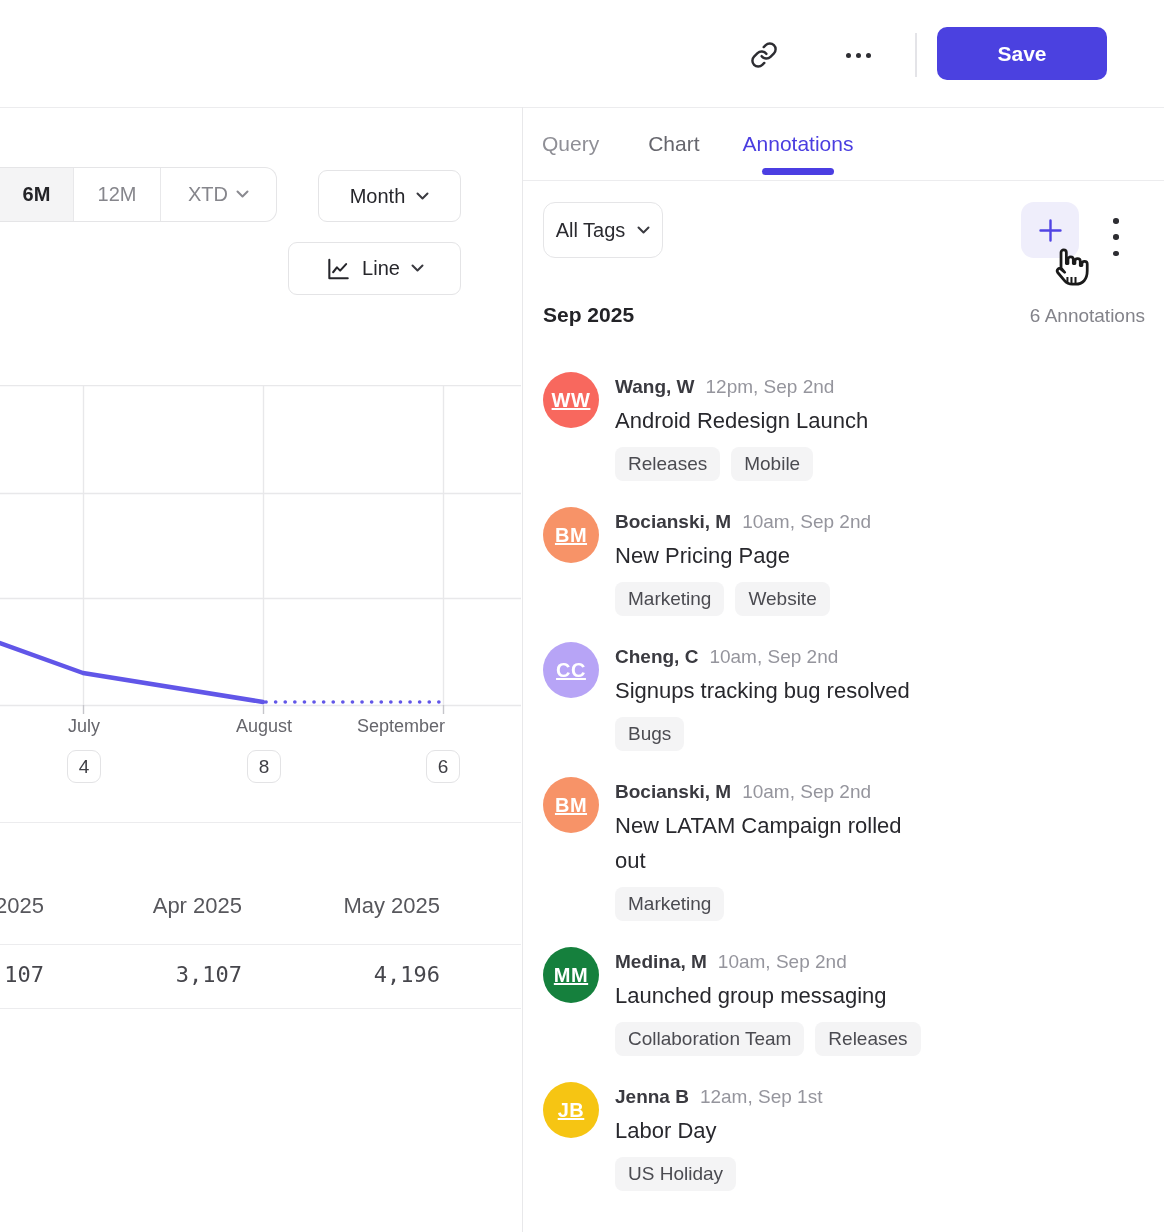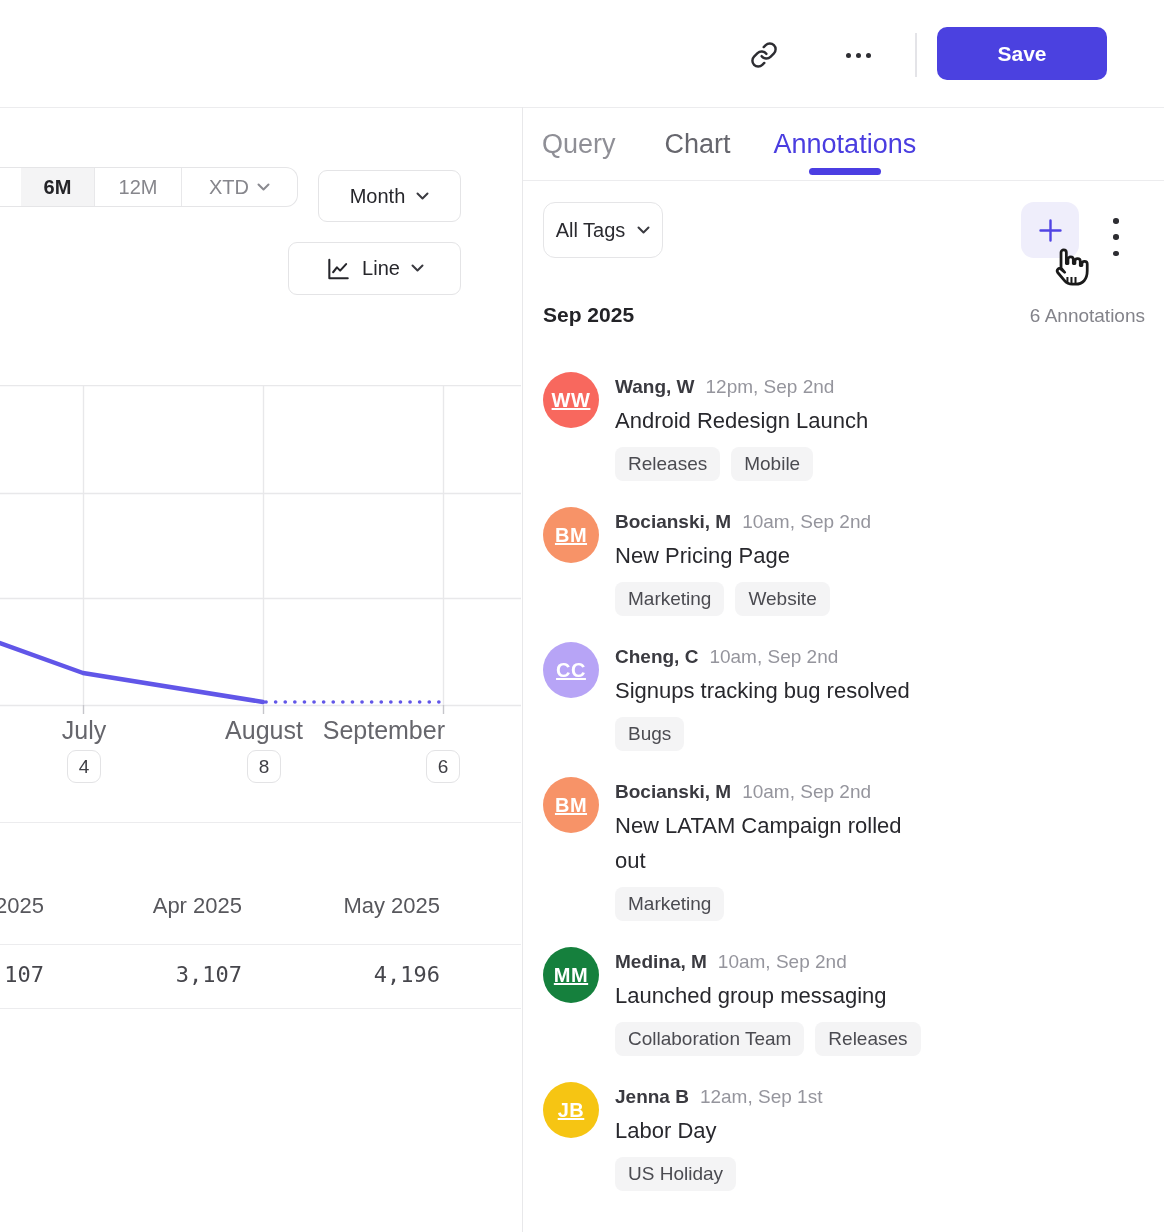--- a/index.html
+++ b/index.html
@@ -15,54 +15,54 @@
   .icon-more{position:absolute;left:846px;top:51px;width:34px;height:8px;display:flex;gap:5px;align-items:center;cursor:pointer;}
   .icon-more i{width:5px;height:5px;border-radius:50%;background:#2e2e33;}
   .tb-divider{position:absolute;left:915px;top:33px;width:1.5px;height:44px;background:#e4e4e8;}
   .save-btn{position:absolute;left:937px;top:27px;width:170px;height:53px;border:none;border-radius:10px;
     background:#4b41e0;color:#fff;font-size:21px;font-weight:600;font-family:"Liberation Sans",sans-serif;cursor:pointer;}
   
   .vdivider{position:absolute;left:522px;top:107px;width:1px;height:1125px;background:#e8e8ea;}
   .left-panel{position:absolute;left:0;top:107px;width:521px;height:1125px;}
   .right-panel{position:absolute;left:523px;top:107px;width:641px;height:1125px;}
   
-  .seg{position:absolute;left:0;top:60px;height:40px;display:flex;border:1px solid #e5e5e7;border-left:none;
-    border-radius:0 12px 12px 0;overflow:hidden;background:#fff;box-sizing:border-box;padding-left:21px;}
+  .seg{position:absolute;left:0;top:60px;height:55px;display:flex;border:1px solid #e5e5e7;border-left:none;
+    border-radius:0 12px 12px 0;overflow:hidden;background:#fff;box-sizing:border-box;}
   .seg-item{display:flex;align-items:center;justify-content:center;gap:8px;font-size:20px;color:#86868c;cursor:pointer;box-sizing:border-box;}
   .seg-item + .seg-item{border-left:1px solid #e8e8ea;}
   .seg-6m{width:73px;background:#f4f4f5;color:#242428;font-weight:700;}
   .seg-12m{width:87px;}
   .seg-xtd{width:116px;}
   .btn{position:absolute;display:flex;align-items:center;justify-content:center;gap:11px;background:#fff;
     border:1px solid #e4e4e6;border-radius:9px;font-size:20px;color:#26262b;cursor:pointer;box-sizing:border-box;}
   .btn-month{left:318px;top:63px;width:143px;height:52px;}
   .btn-line{left:288px;top:135px;width:173px;height:53px;}
   
   .chart-svg{position:absolute;left:0;top:278px;}
-  .x-label{position:absolute;top:609px;font-size:25px;color:#66666c;white-space:nowrap;}
+  .x-label{position:absolute;top:609px;font-size:18px;color:#66666c;white-space:nowrap;}
   .xl-0{left:84px;transform:translateX(-50%);}
   .xl-1{left:264px;transform:translateX(-50%);}
   .xl-2{left:445px;transform:translateX(-100%);}
   .x-badge{position:absolute;top:643px;min-width:20px;height:31px;padding:0 6px;border:1px solid #e3e3e5;border-radius:9px;
     background:#fff;font-size:19px;color:#3f3f45;display:flex;align-items:center;justify-content:center;cursor:pointer;}
   .xb-0{left:84px;transform:translateX(-50%);}
   .xb-1{left:264px;transform:translateX(-50%);}
   .xb-2{left:443px;transform:translateX(-50%);}
   
   .h-line{position:absolute;left:0;width:521px;height:1px;background:#ececee;}
   .tl-top{top:715px;}.tl-mid{top:837px;}.tl-bot{top:901px;}
   .th-cell{position:absolute;top:786px;font-size:22px;color:#57575c;font-weight:500;text-align:right;}
   .td-cell{position:absolute;top:855px;font-size:22px;color:#46464c;text-align:right;
     font-family:"DejaVu Sans Mono",monospace;letter-spacing:0px;}
   .c0{left:-60px;width:104px;} .c1{left:42px;width:200px;} .c2{left:240px;width:200px;}
   
   .tabs-row{position:absolute;left:0;top:0;width:641px;height:74px;}
   .tabs-border{position:absolute;left:0;top:73px;width:641px;height:1px;background:#ececee;}
   .tabs{position:absolute;left:19px;top:0;height:74px;display:flex;align-items:center;gap:43px;}
-  .tab{font-size:27px;cursor:pointer;position:relative;height:57px;display:flex;align-items:center;}
+  .tab{font-size:21px;cursor:pointer;position:relative;height:57px;display:flex;align-items:center;}
   .tab-query{color:#8f8f96;}
   .tab-chart{color:#66666d;margin-left:6px;}
   .tab-annotations{color:#4a3de0;font-weight:500;}
   .tab-underline{position:absolute;left:50%;transform:translateX(-50%);bottom:-2px;width:72px;height:7px;border-radius:4px;background:#4b3ee2;}
   
   .alltags-btn{position:absolute;left:20px;top:95px;width:120px;height:56px;display:flex;align-items:center;justify-content:center;gap:12px;
     background:#fff;border:1px solid #e5e5e7;border-radius:12px;font-size:20px;color:#2b2b30;cursor:pointer;box-sizing:border-box;}
   .plus-btn{position:absolute;left:498px;top:95px;width:58px;height:56px;border:none;border-radius:13px;background:#efeefb;
     display:flex;align-items:center;justify-content:center;cursor:pointer;}
   .kebab{position:absolute;left:580px;top:110px;width:26px;height:40px;display:flex;flex-direction:column;align-items:center;justify-content:space-between;cursor:pointer;padding:1px 0;box-sizing:border-box;}

